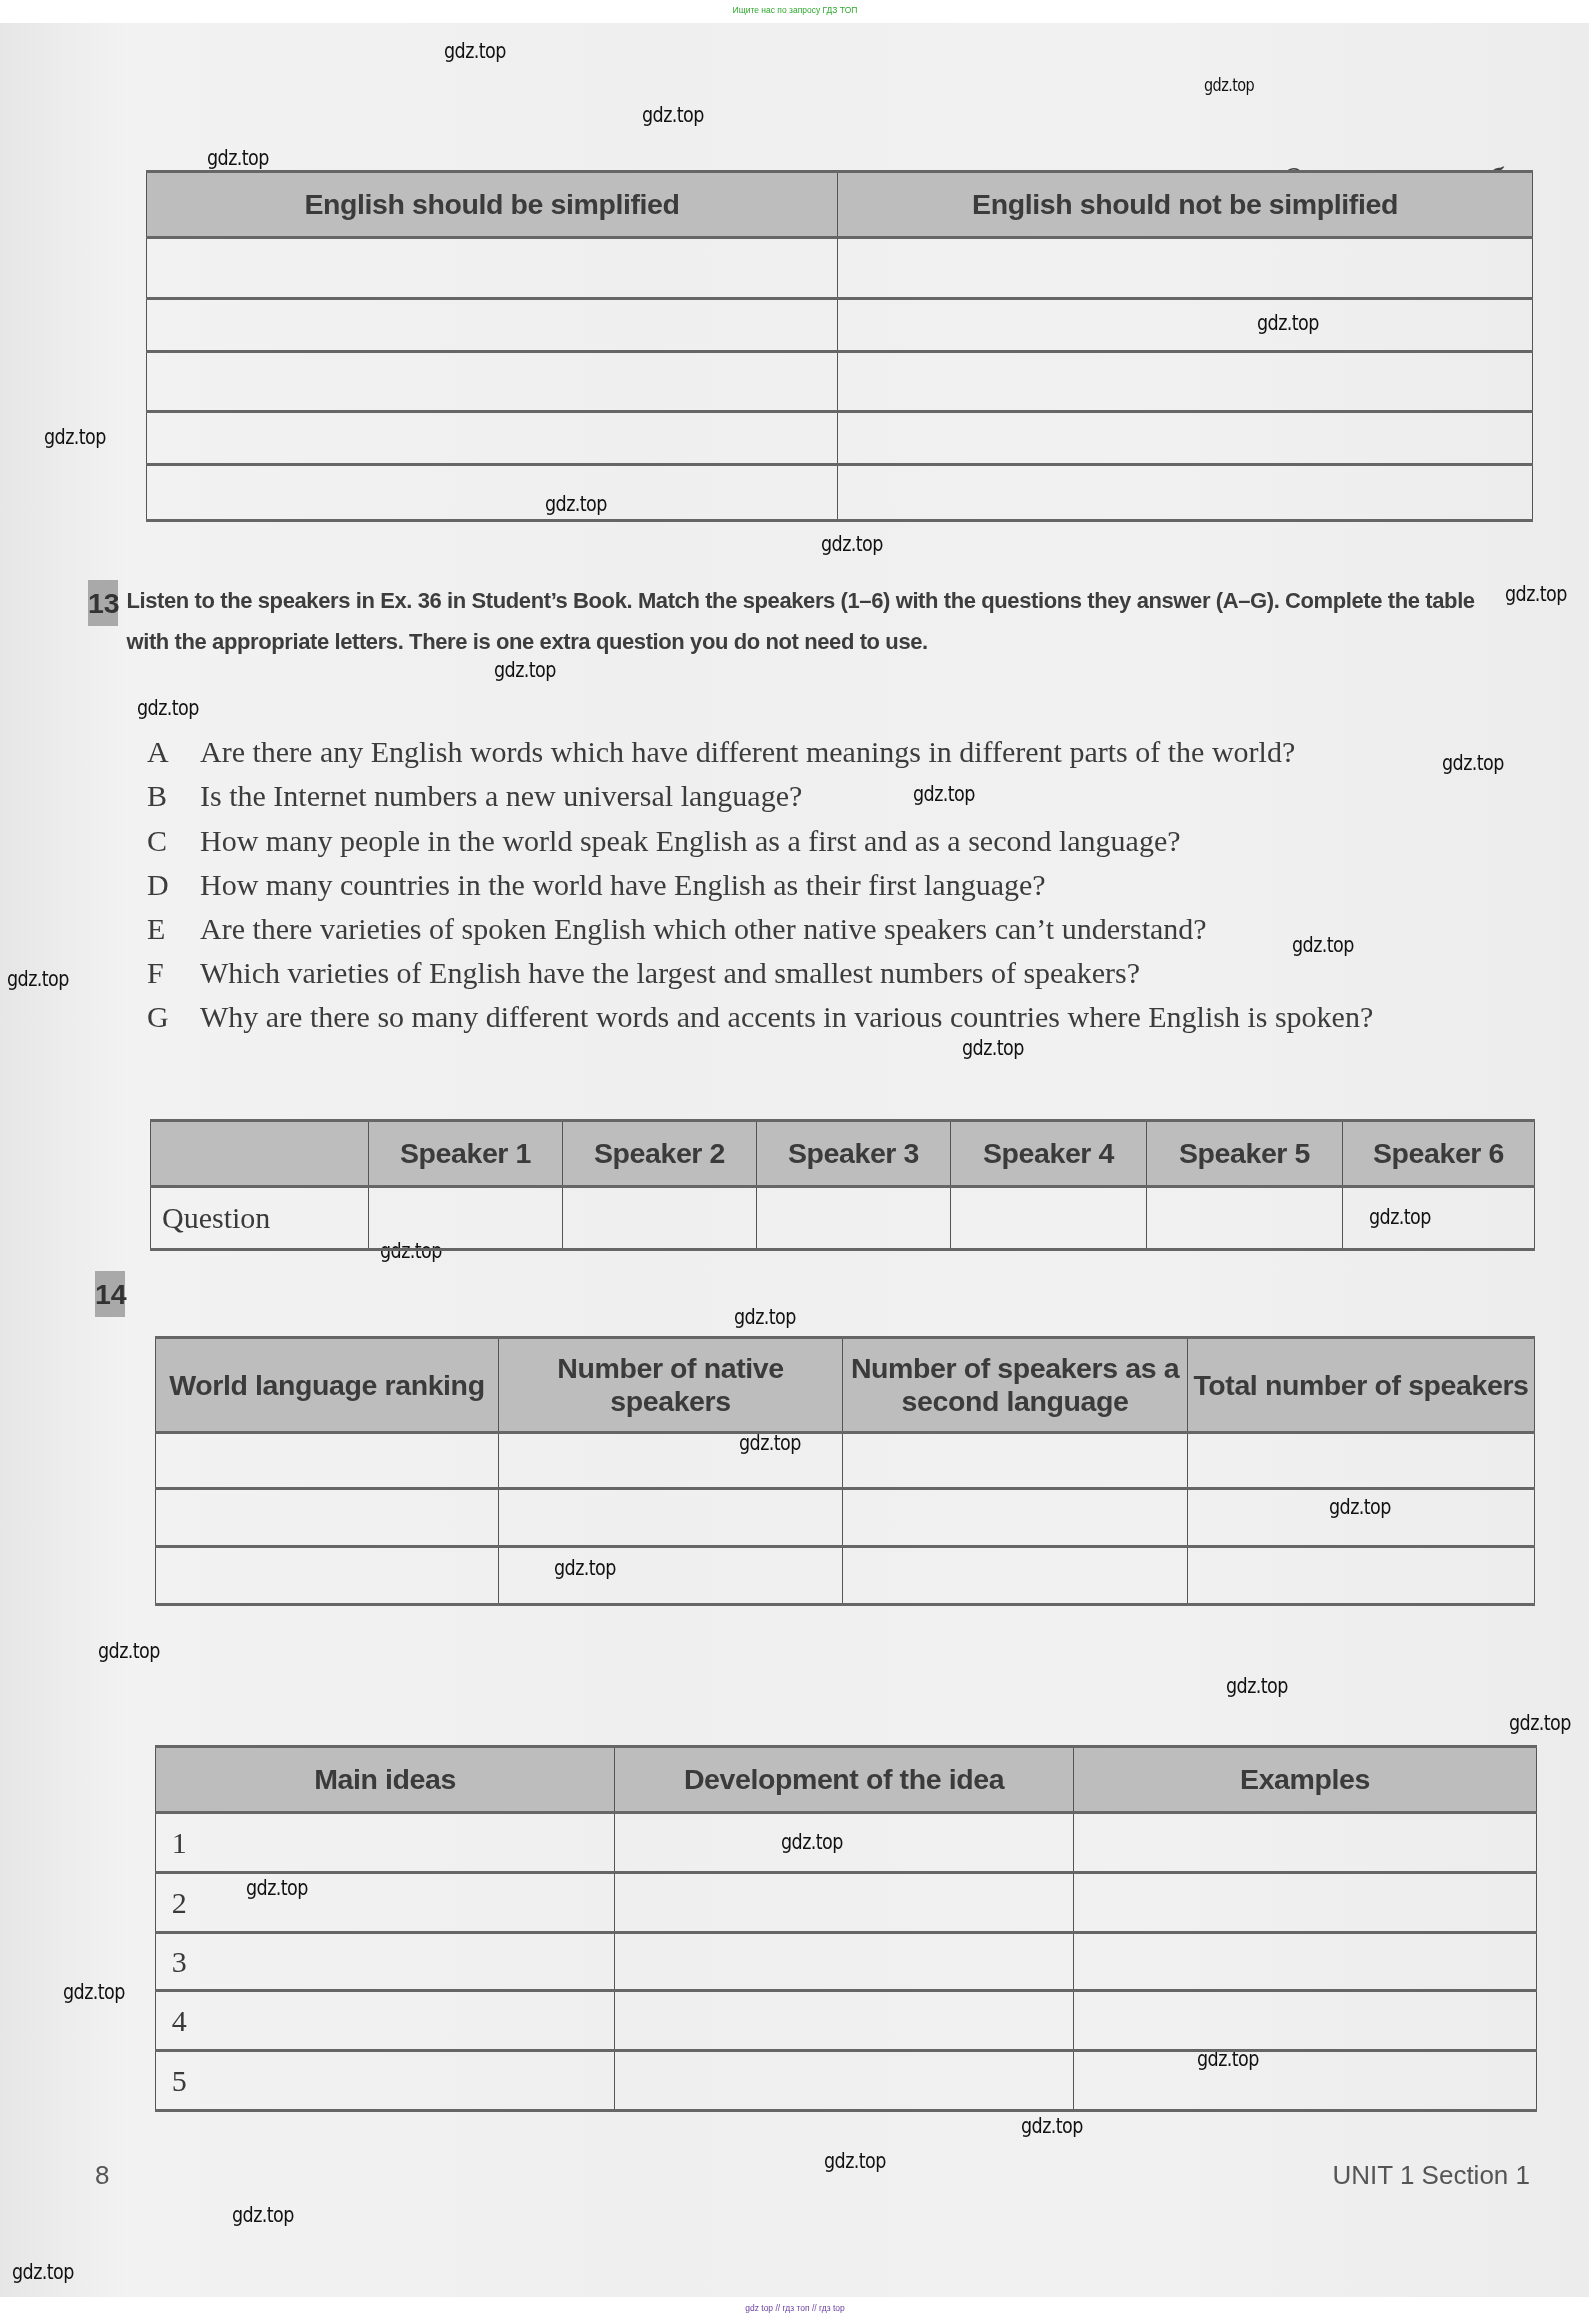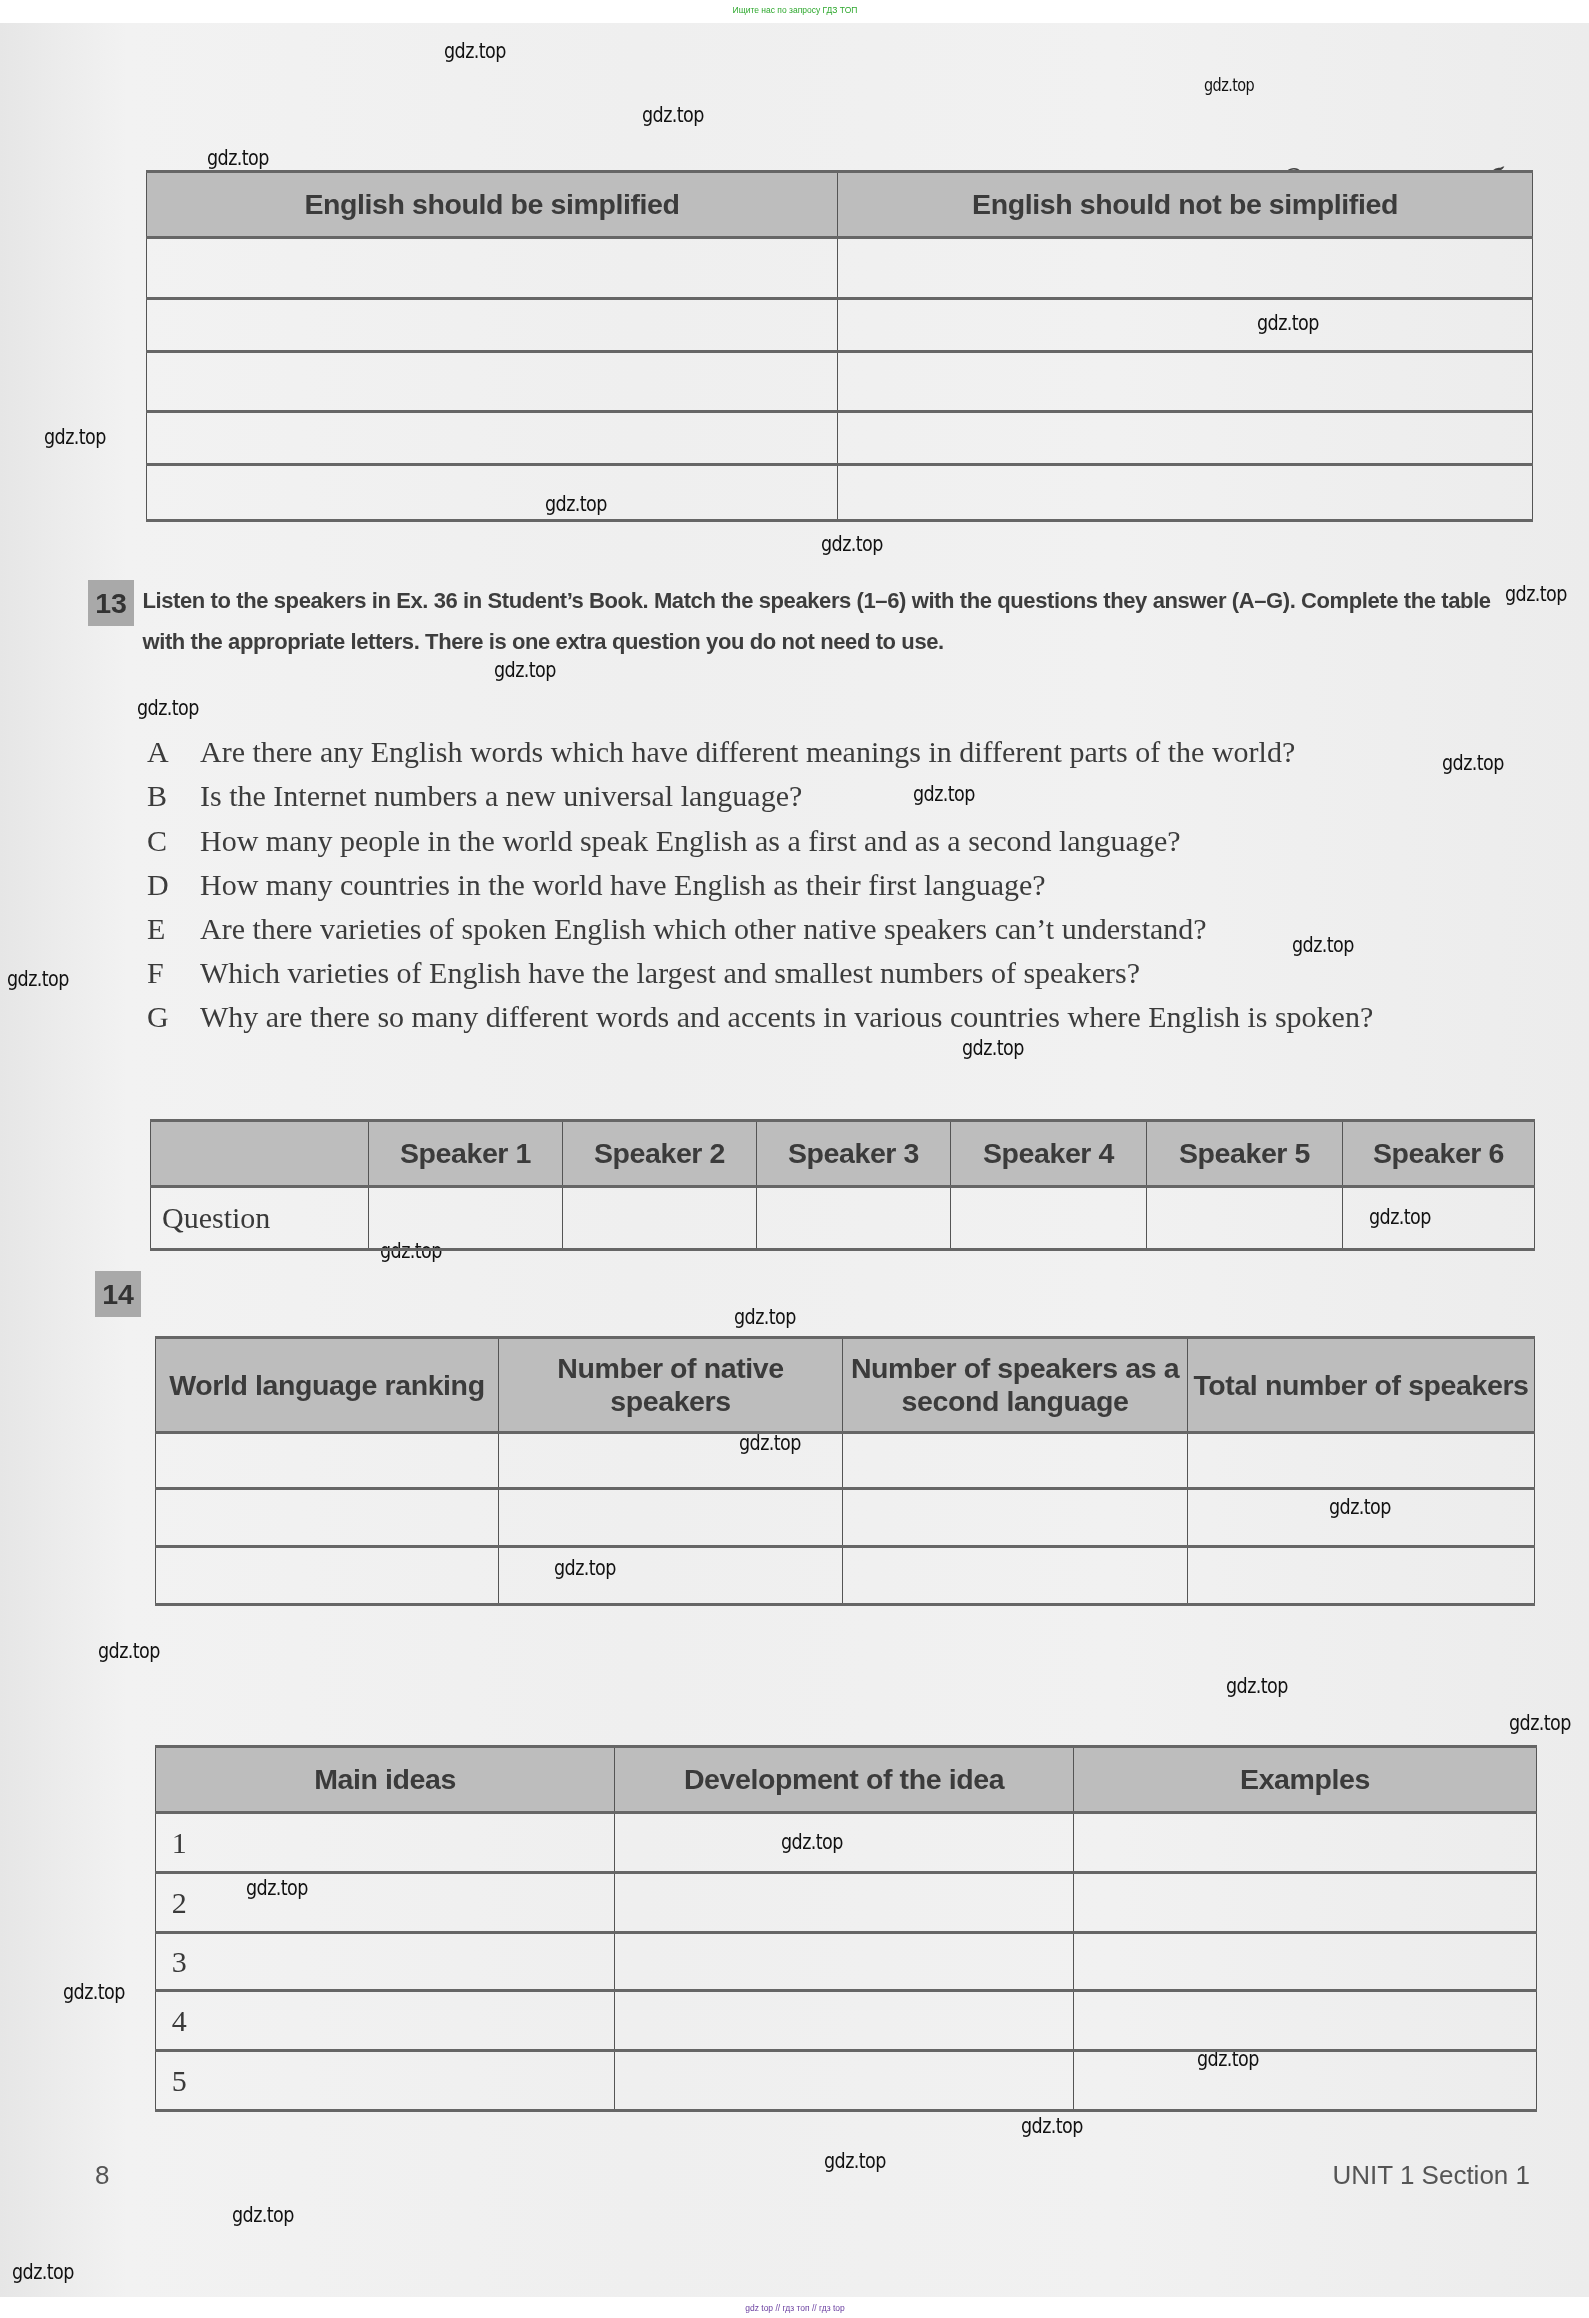--- a/index.html
+++ b/index.html
@@ -21,21 +21,21 @@
     font-style: italic; font-size: 27px; color: #444; margin-top: 36px; }
 
   table.ws { position: absolute; border-collapse: collapse; table-layout: fixed; }
   table.ws th { background: #bdbdbd; color: #3b3b3b; font-weight: bold; font-size: 28.5px;
     font-family: "Liberation Sans", sans-serif; text-align: center; border-left: 1.4px solid #555;
     border-right: 1.4px solid #555; border-top: 3.6px solid #666; line-height: 1.15; letter-spacing: -0.4px; }
   table.ws td { border: 1.4px solid #555; border-top: 3.6px solid #666; border-bottom: 3.6px solid #666;
     font-family: "Liberation Serif", serif; font-size: 30px; color: #3a3a3a; }
 
   .ex-head { position: absolute; display: flex; align-items: flex-start; }
-  .ex-num { background: #a9a9a9; color: #333; font-weight: bold; font-size: 28.5px; width: 46px; height: 46px;
+  .ex-num { background: #a9a9a9; color: #333; font-weight: bold; font-size: 28.5px; width: 30px; height: 46px;
     text-align: center; line-height: 46px; margin-right: 8.5px; flex-shrink: 0; }
   .ex-text { font-weight: bold; font-size: 22px; color: #3d3d3d; line-height: 41px; letter-spacing: -0.4px; }
 
   .question { position: absolute; left: 147px; font-family: "Liberation Serif", serif; font-size: 30px;
     color: #3c3c3c; display: flex; white-space: nowrap; }
   .q-letter { width: 53px; }
 
   .footer-page { position: absolute; left: 95px; top: 2137px; font-size: 26px; color: #555; }
   .footer-unit { position: absolute; right: 60px; top: 2137px; font-size: 26px; color: #555; }
 </style>

